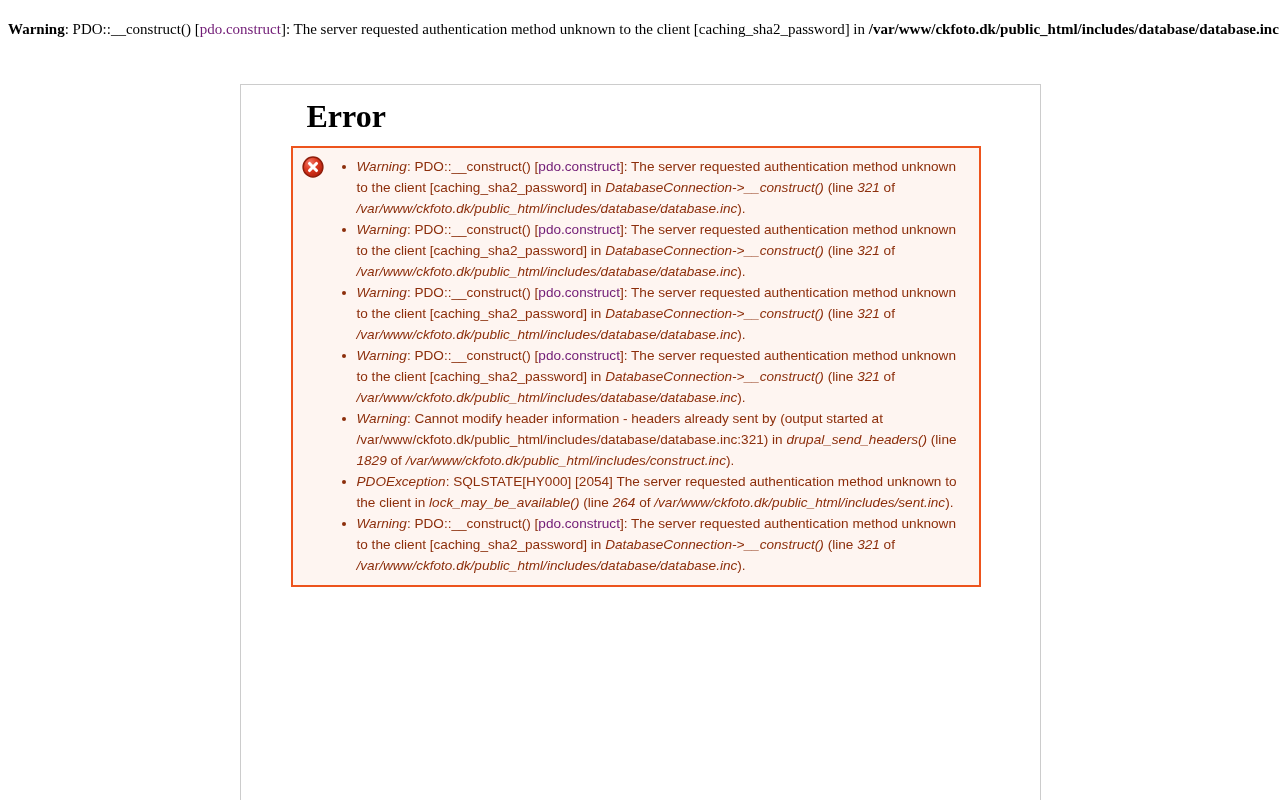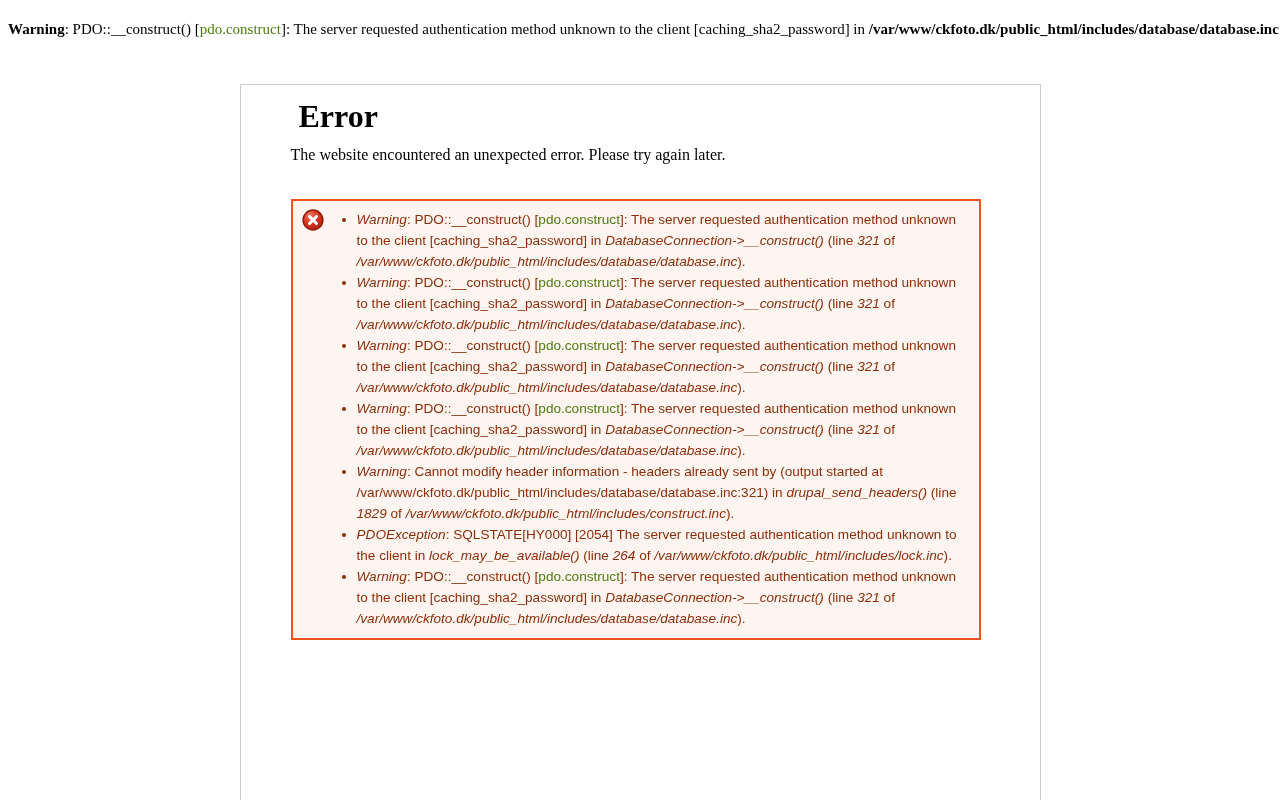--- a/index.html
+++ b/index.html
@@ -14,37 +14,37 @@
   .top-warning {
     padding: 20px 8px 0 8px;
     font-size: 15px;
     line-height: 19px;
     white-space: nowrap;
     overflow: hidden;
     color: #000000;
   }
   .top-warning b { font-weight: bold; }
   a.msg-link {
-    color: #4d7c0f;
+    color: #701a75;
     text-decoration: none;
     cursor: pointer;
   }
   
   #page {
     width: 801px;
     margin: 45px auto 0 auto;
     background: #ffffff;
     border: 1px solid #cccccc;
     padding: 0 50px 60px 50px;
     min-height: 760px;
   }
   #page h1 {
     font-size: 32px;
     font-weight: bold;
-    margin: 13px 0 11px 8px;
+    margin: 13px 0 11px 16px;
     line-height: 1.15;
     color: #000000;
   }
   #page p.site-message {
     font-size: 16px;
     margin: 0 0 35px 0;
     line-height: 18px;
   }
   
   .messages {
@@ -78,21 +78,20 @@
   }
   .messages em { font-style: italic; }
 </style>
 </head>
 <body>
 
 <div class="top-warning"><b>Warning</b><span>: PDO::__construct() [</span><a href="#" class="msg-link">pdo.construct</a><span>]: The server requested authentication method unknown to the client [caching_sha2_password] in </span><b>/var/www/ckfoto.dk/public_html/includes/database/database.inc</b><span> on line </span></div>
 
 <div id="page">
   <h1>Error</h1>
-  <p class="site-message">The website encountered an unexpected error. Please try again later.</p>
 
   <div class="messages">
     <span class="error-icon">
       <svg width="22" height="22" viewBox="0 0 24 24">
         <defs>
           <radialGradient id="errGrad" cx="35%" cy="28%" r="80%">
             <stop offset="0%" stop-color="#f2796a"></stop>
             <stop offset="45%" stop-color="#dd3a22"></stop>
             <stop offset="100%" stop-color="#b01d0b"></stop>
           </radialGradient>
@@ -100,17 +99,17 @@
         <circle cx="12" cy="12" r="10.8" fill="url(#errGrad)" stroke="#8e1c0a" stroke-width="1.6"></circle>
         <path d="M8.2 8.2 L15.8 15.8 M15.8 8.2 L8.2 15.8" stroke="#ffffff" stroke-width="3.4" stroke-linecap="round"></path>
       </svg>
     </span>
     <ul>
         <li><em>Warning</em><span>: PDO::__construct() [</span><a href="#" class="msg-link">pdo.construct</a><span>]: The server requested authentication method unknown to the client [caching_sha2_password] in </span><em>DatabaseConnection-&gt;__construct()</em><span> (line </span><em>321</em><span> of </span><em>/var/www/ckfoto.dk/public_html/includes/database/database.inc</em><span>).</span></li>
         <li><em>Warning</em><span>: PDO::__construct() [</span><a href="#" class="msg-link">pdo.construct</a><span>]: The server requested authentication method unknown to the client [caching_sha2_password] in </span><em>DatabaseConnection-&gt;__construct()</em><span> (line </span><em>321</em><span> of </span><em>/var/www/ckfoto.dk/public_html/includes/database/database.inc</em><span>).</span></li>
         <li><em>Warning</em><span>: PDO::__construct() [</span><a href="#" class="msg-link">pdo.construct</a><span>]: The server requested authentication method unknown to the client [caching_sha2_password] in </span><em>DatabaseConnection-&gt;__construct()</em><span> (line </span><em>321</em><span> of </span><em>/var/www/ckfoto.dk/public_html/includes/database/database.inc</em><span>).</span></li>
         <li><em>Warning</em><span>: PDO::__construct() [</span><a href="#" class="msg-link">pdo.construct</a><span>]: The server requested authentication method unknown to the client [caching_sha2_password] in </span><em>DatabaseConnection-&gt;__construct()</em><span> (line </span><em>321</em><span> of </span><em>/var/www/ckfoto.dk/public_html/includes/database/database.inc</em><span>).</span></li>
         <li><em>Warning</em><span>: Cannot modify header information - headers already sent by (output started at /var/www/ckfoto.dk/public_html/includes/database/database.inc:321) in </span><em>drupal_send_headers()</em><span> (line </span><em>1829</em><span> of </span><em>/var/www/ckfoto.dk/public_html/includes/construct.inc</em><span>).</span></li>
-        <li><em>PDOException</em><span>: SQLSTATE[HY000] [2054] The server requested authentication method unknown to the client in </span><em>lock_may_be_available()</em><span> (line </span><em>264</em><span> of </span><em>/var/www/ckfoto.dk/public_html/includes/lock.inc</em><span>).</span></li>
+        <li><em>PDOException</em><span>: SQLSTATE[HY000] [2054] The server requested authentication method unknown to the client in </span><em>lock_may_be_available()</em><span> (line </span><em>264</em><span> of </span><em>/var/www/ckfoto.dk/public_html/includes/sent.inc</em><span>).</span></li>
         <li><em>Warning</em><span>: PDO::__construct() [</span><a href="#" class="msg-link">pdo.construct</a><span>]: The server requested authentication method unknown to the client [caching_sha2_password] in </span><em>DatabaseConnection-&gt;__construct()</em><span> (line </span><em>321</em><span> of </span><em>/var/www/ckfoto.dk/public_html/includes/database/database.inc</em><span>).</span></li>
       </ul>
   </div>
 </div>
 
 </body></html>

